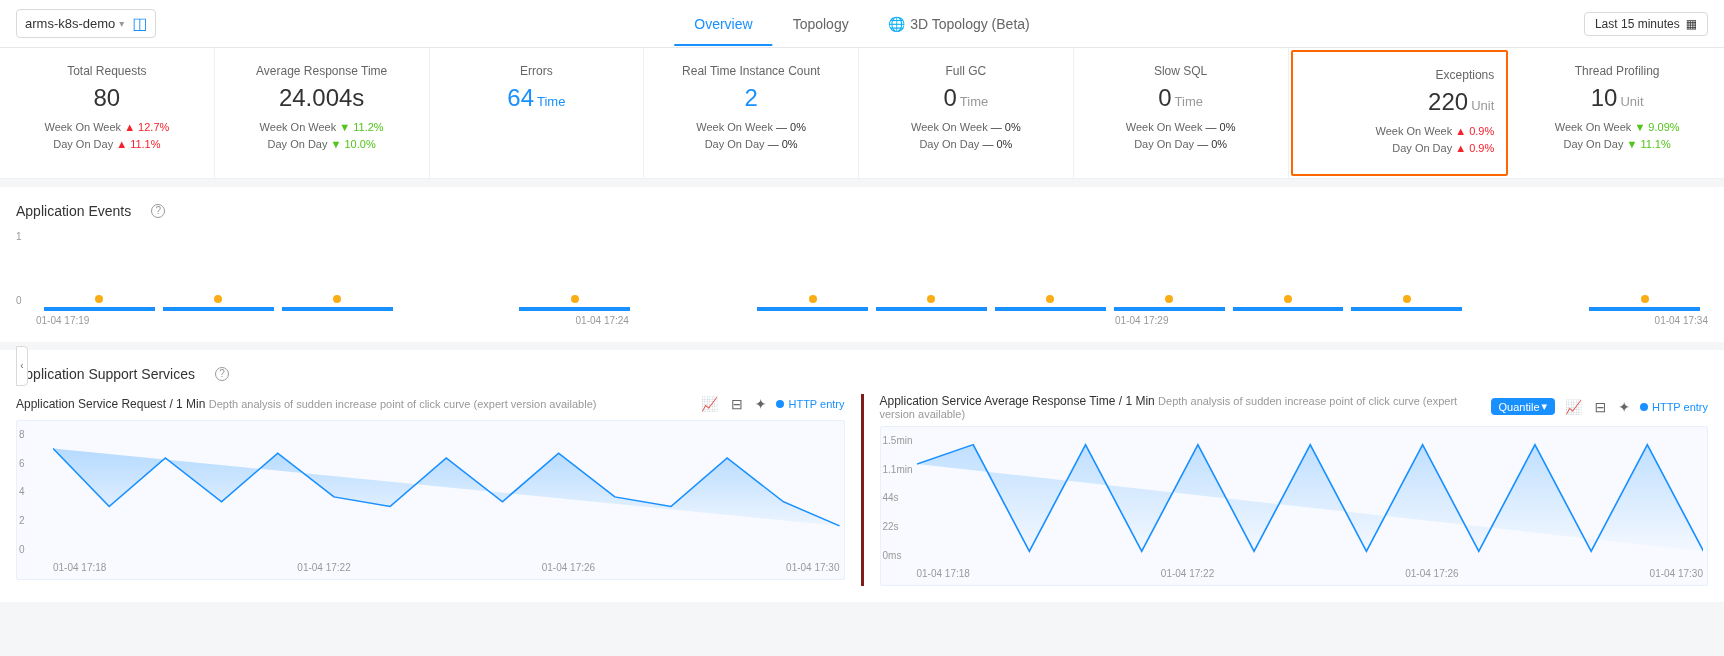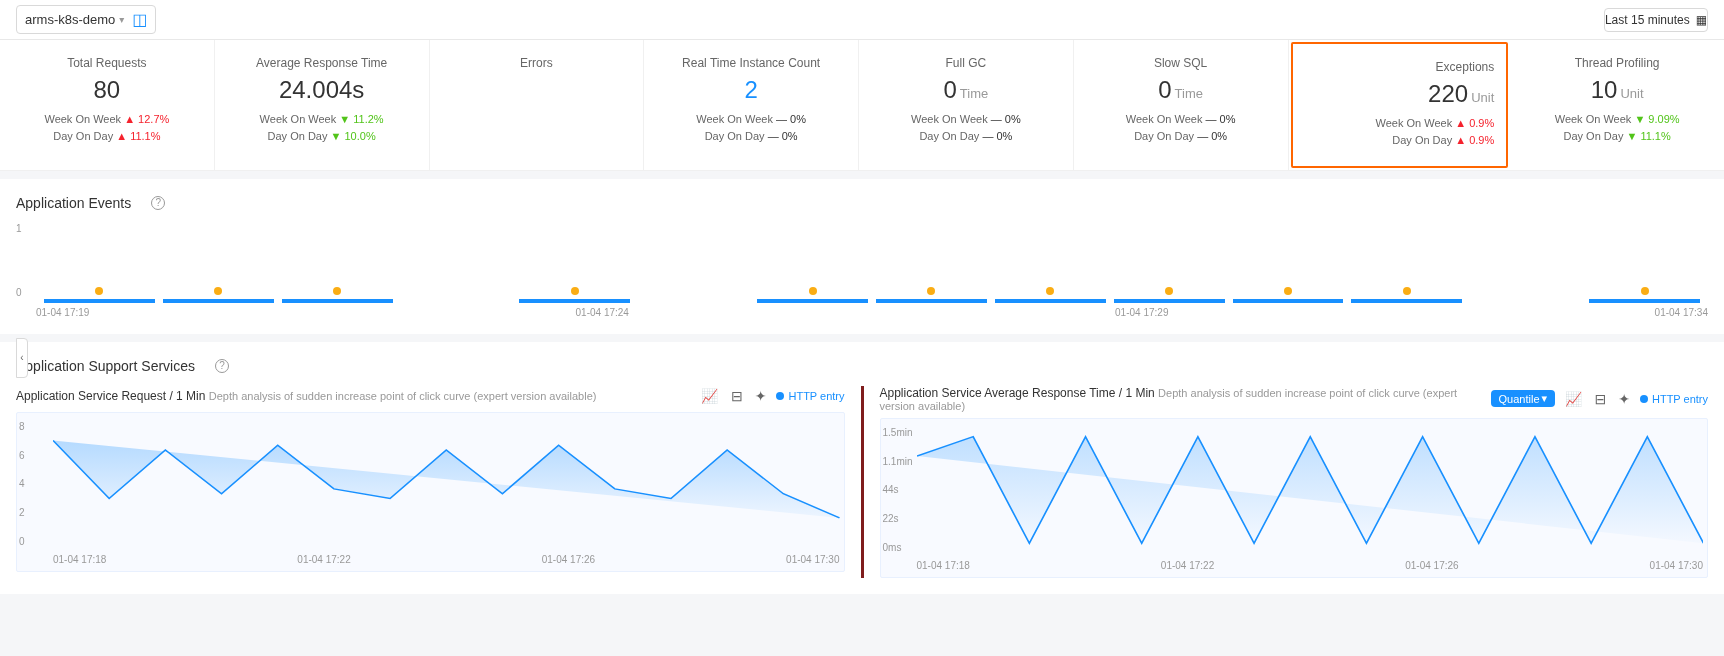--- a/index.html
+++ b/index.html
@@ -1,30 +1,30 @@
 <!DOCTYPE html>
 <html><head>
   <meta charset="utf-8">
   <style>
     * { box-sizing: border-box; margin: 0; padding: 0; }
     body { font-family: -apple-system, BlinkMacSystemFont, 'Segoe UI', Arial, sans-serif; background: #f5f6f8; font-size: 12px; color: #333; }
     
     
-    .header { background: #fff; border-bottom: 1px solid #e8e8e8; display: flex; align-items: center; padding: 0 16px; height: 40px; position: relative; }
+    .header { background: #fff; border-bottom: 1px solid #e8e8e8; display: flex; align-items: center; padding: 0 16px; height: 48px; position: relative; }
     .app-selector { display: flex; align-items: center; border: 1px solid #d9d9d9; border-radius: 4px; padding: 4px 8px; cursor: pointer; min-width: 140px; background: #fff; }
     .app-selector-text { flex: 1; font-size: 13px; color: #333; }
     .app-selector-arrow { color: #999; font-size: 10px; margin-left: 4px; }
     .app-icon { margin-left: 8px; color: #1890ff; font-size: 16px; }
     .nav-tabs { display: flex; align-items: center; position: absolute; left: 50%; transform: translateX(-50%); }
     .nav-tab { padding: 14px 20px; font-size: 14px; color: #666; cursor: pointer; position: relative; text-decoration: none; }
     .nav-tab.active { color: #1890ff; }
     .nav-tab.active::after { content: ''; position: absolute; bottom: 0; left: 0; right: 0; height: 2px; background: #1890ff; }
     .nav-tab-3d { display: flex; align-items: center; gap: 4px; }
     .header-right { margin-left: auto; display: flex; align-items: center; gap: 8px; }
-    .time-selector { border: 1px solid #d9d9d9; border-radius: 4px; padding: 4px 0; font-size: 12px; color: #333; cursor: pointer; display: flex; align-items: center; gap: 6px; }
+    .time-selector { border: 1px solid #d9d9d9; border-radius: 4px; padding: 4px 10px; font-size: 12px; color: #333; cursor: pointer; display: flex; align-items: center; gap: 6px; }
 
     
     .metrics-row { background: #fff; display: flex; border-bottom: 1px solid #f0f0f0; }
     .metric-card { flex: 1; padding: 16px 12px; text-align: center; border-right: 1px solid #f0f0f0; position: relative; }
     .metric-card:last-child { border-right: none; }
     .metric-card.highlighted { border: 2px solid #ff6600; margin: 2px; border-radius: 2px; text-align: right; }
     .metric-title { font-size: 12px; color: #666; margin-bottom: 6px; }
     .metric-value { font-size: 24px; font-weight: 500; color: #333; margin-bottom: 6px; line-height: 1.2; }
     .metric-value .unit { font-size: 13px; color: #999; font-weight: normal; margin-left: 3px; }
     .metric-stats { font-size: 11px; color: #666; line-height: 1.6; }
@@ -62,20 +62,32 @@
 </head>
 <body>
 
 <div class="header">
   <div class="app-selector">
     <span class="app-selector-text">arms-k8s-demo</span>
     <span class="app-selector-arrow">▾</span>
     <span class="app-icon">◫</span>
   </div>
 
+  <nav class="nav-tabs">
+    <a class="nav-tab active">
+      <span>Overview</span>
+    </a>
+    <a class="nav-tab">
+      <span>Topology</span>
+    </a>
+    <a class="nav-tab nav-tab-3d">
+      <span>🌐</span>
+      <span>3D Topology (Beta)</span>
+    </a>
+  </nav>
 
   <div class="header-right">
     <div class="time-selector">
       <span>Last 15 minutes</span>
       <span>▦</span>
     </div>
   </div>
 </div>
 
 <div class="metrics-row" id="metrics-row">
@@ -94,20 +106,23 @@
     <div class="metric-value" style="color:#333;">
       24.004s
     </div>
     <div class="metric-stats">
       <div>Week On Week <span style="color:#52c41a;">▼ 11.2%</span></div>
       <div>Day On Day <span style="color:#52c41a;">▼ 10.0%</span></div>
     </div>
   </div>
     <div class="metric-card">
     <div class="metric-title">Errors</div>
+    <div class="metric-value" style="color:#1890ff;">
+      64<span class="unit" style="color:#1890ff;">Time</span>
+    </div>
   </div>
     <div class="metric-card">
     <div class="metric-title">Real Time Instance Count</div>
     <div class="metric-value" style="color:#1890ff;">
       2
     </div>
     <div class="metric-stats">
       <div>Week On Week <span style="color:#333;">— 0%</span></div>
       <div>Day On Day <span style="color:#333;">— 0%</span></div>
     </div>

